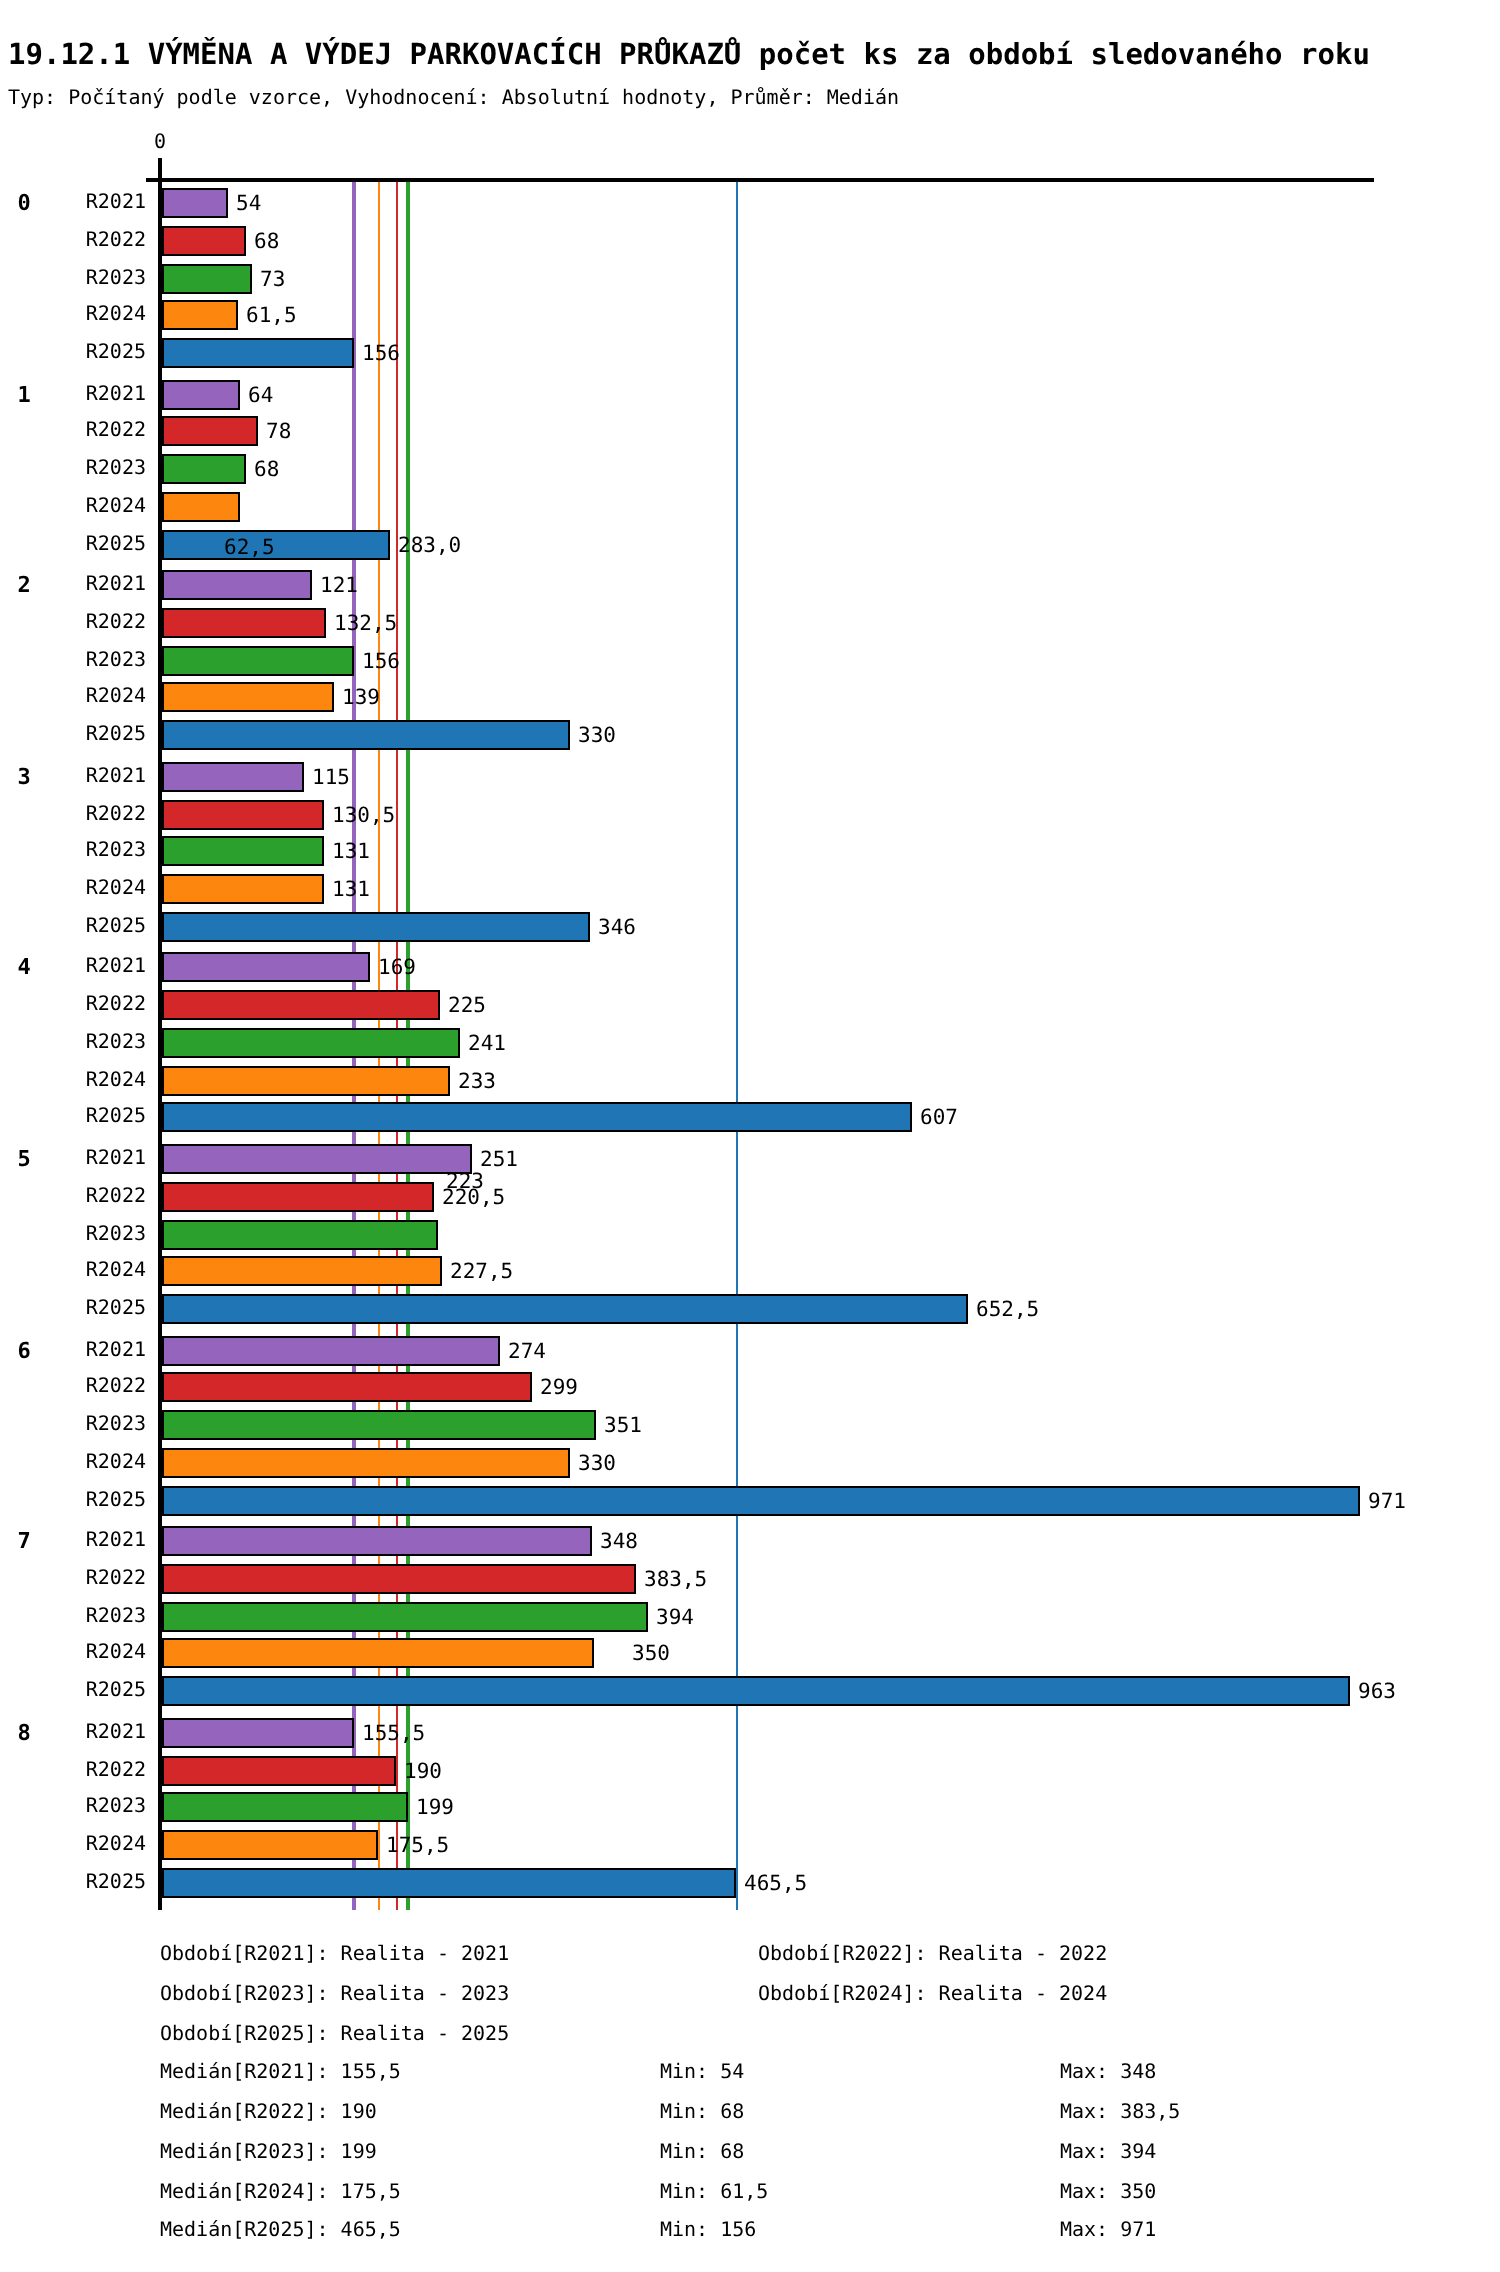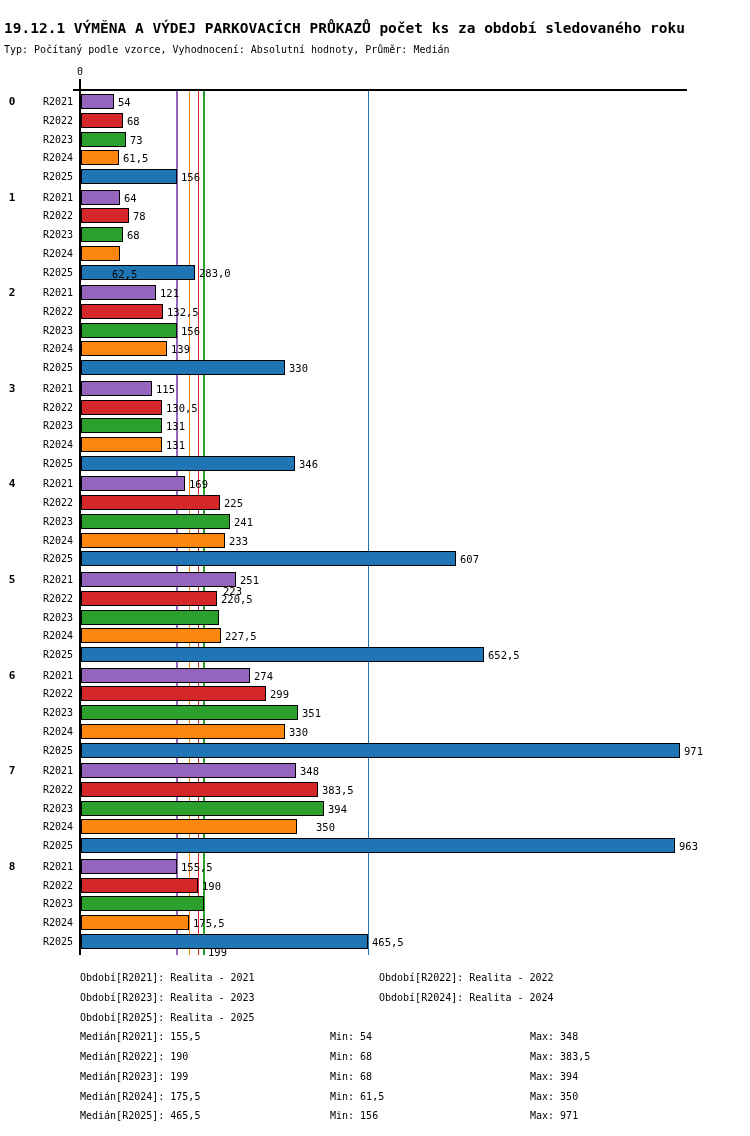--- a/index.html
+++ b/index.html
@@ -183,21 +183,21 @@
       <div class="bar-value-label" style="left: 679px; top: 780px;">963</div>
       <div class="category-label" style="left: 4px; top: 800px; width: 16px;">8</div>
       <div class="series-label" style="left: 36px; top: 801px; width: 37px;">R2021</div>
       <div class="bar" style="left: 81px; top: 799px; width: 96px; height: 15px; background: rgb(149, 101, 189);"></div>
       <div class="bar-value-label" style="left: 181px; top: 801px;">155,5</div>
       <div class="series-label" style="left: 36px; top: 820px; width: 37px;">R2022</div>
       <div class="bar" style="left: 81px; top: 818px; width: 117px; height: 15px; background: rgb(212, 39, 41);"></div>
       <div class="bar-value-label" style="left: 202px; top: 820px;">190</div>
       <div class="series-label" style="left: 36px; top: 838px; width: 37px;">R2023</div>
       <div class="bar" style="left: 81px; top: 836px; width: 123px; height: 15px; background: rgb(44, 160, 44);"></div>
-      <div class="bar-value-label" style="left: 208px; top: 838px; margin-top: 48px;">199</div>
+      <div class="bar-value-label" style="left: 208px; top: 838px;">199</div>
       <div class="series-label" style="left: 36px; top: 857px; width: 37px;">R2024</div>
       <div class="bar" style="left: 81px; top: 855px; width: 108px; height: 15px; background: rgb(252, 134, 14);"></div>
       <div class="bar-value-label" style="left: 193px; top: 857px;">175,5</div>
       <div class="series-label" style="left: 36px; top: 876px; width: 37px;">R2025</div>
       <div class="bar" style="left: 81px; top: 874px; width: 287px; height: 15px; background: rgb(32, 118, 180);"></div>
       <div class="bar-value-label" style="left: 372px; top: 876px;">465,5</div>
     </div>
 
   <div>
     <div class="legend-item" style="left:80px;top:972px">Období[R2021]: Realita - 2021</div>

